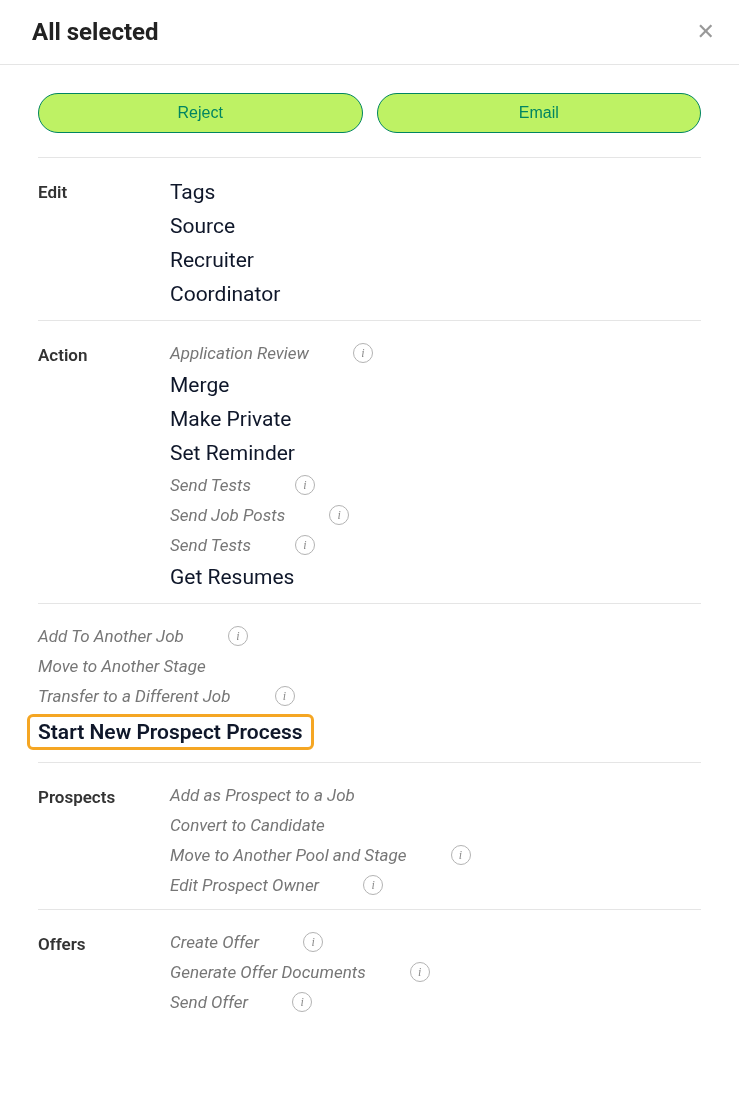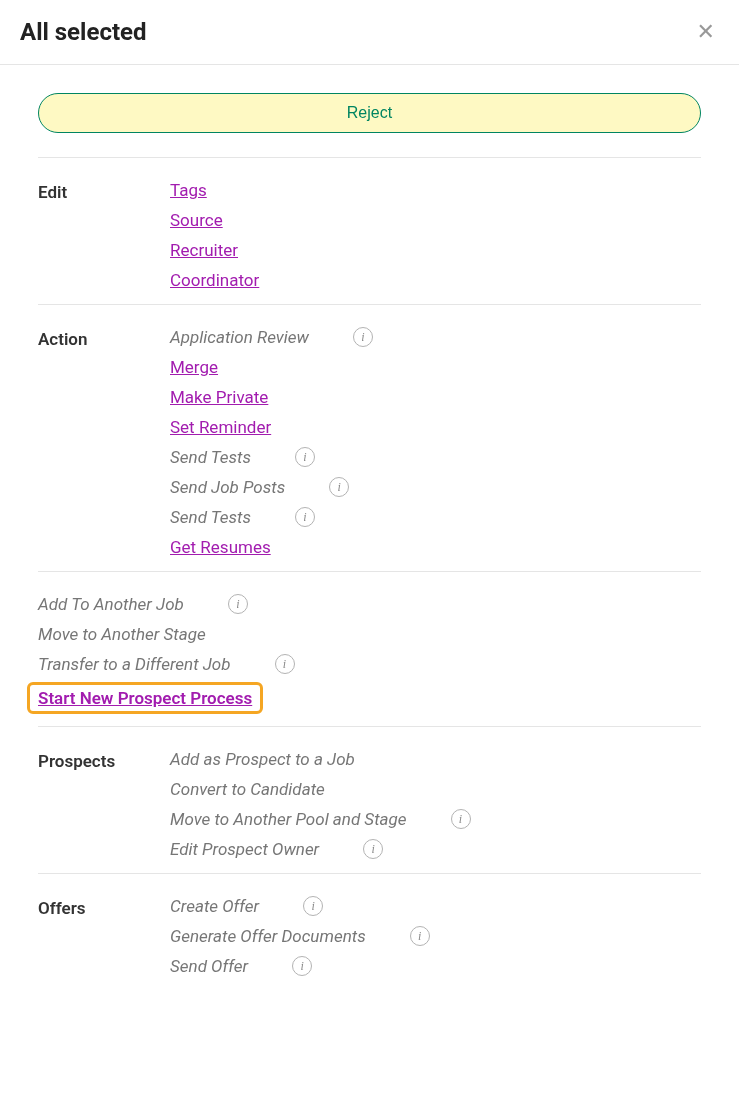--- a/index.html
+++ b/index.html
@@ -6,21 +6,21 @@
     body {
       font-family: -apple-system, BlinkMacSystemFont, "Segoe UI", Roboto, Helvetica, Arial, sans-serif;
       background: #fff;
       color: #333;
       width: 739px;
     }
     .header {
       display: flex;
       justify-content: space-between;
       align-items: center;
-      padding: 18px 20px 18px 20px;
+      padding: 18px 20px 18px 32px;
       border-bottom: 1px solid #e5e5e5;
     }
     .header h1 {
       font-size: 24px;
       font-weight: 700;
       color: #222;
     }
     .close-btn {
       color: #999;
       font-size: 22px;
@@ -36,21 +36,21 @@
     .button-row {
       display: flex;
       gap: 14px;
       margin-bottom: 24px;
     }
     .pill-btn {
       flex: 1;
       padding: 10px 0;
       border: 1px solid #008561;
       border-radius: 24px;
-      background: #fef9c3;
+      background: #bef264;
       color: #008561;
       font-size: 16px;
       font-weight: 400;
       cursor: pointer;
       text-align: center;
     }
     .section {
       display: flex;
       padding: 22px 0 14px 0;
       border-top: 1px solid #e5e5e5;
@@ -63,23 +63,22 @@
       color: #333;
       padding-top: 2px;
     }
     .section-items {
       flex: 1;
       display: flex;
       flex-direction: column;
       gap: 10px;
     }
     .link-item {
-      color: #a21caf;
-      text-decoration: underline;
-      font-size: 17px;
+      color: #0f172a;
+      font-size: 21px;
       cursor: pointer;
       font-weight: 400;
       display: inline-flex;
       align-items: center;
       width: fit-content;
     }
     .disabled-item {
       color: #767676;
       font-style: italic;
       font-size: 17px;
@@ -124,20 +123,21 @@
   <h1>All selected</h1>
   <button class="close-btn">
     <span>✕</span>
   </button>
 </div>
 
 <div class="content">
 
   <div class="button-row">
     <button class="pill-btn">Reject</button>
+    <button class="pill-btn">Email</button>
   </div>
 
   <div class="section">
     <div class="section-label">Edit</div>
     <div class="section-items">
       <a class="link-item">Tags</a>
       <a class="link-item">Source</a>
       <a class="link-item">Recruiter</a>
       <a class="link-item">Coordinator</a>
     </div>

